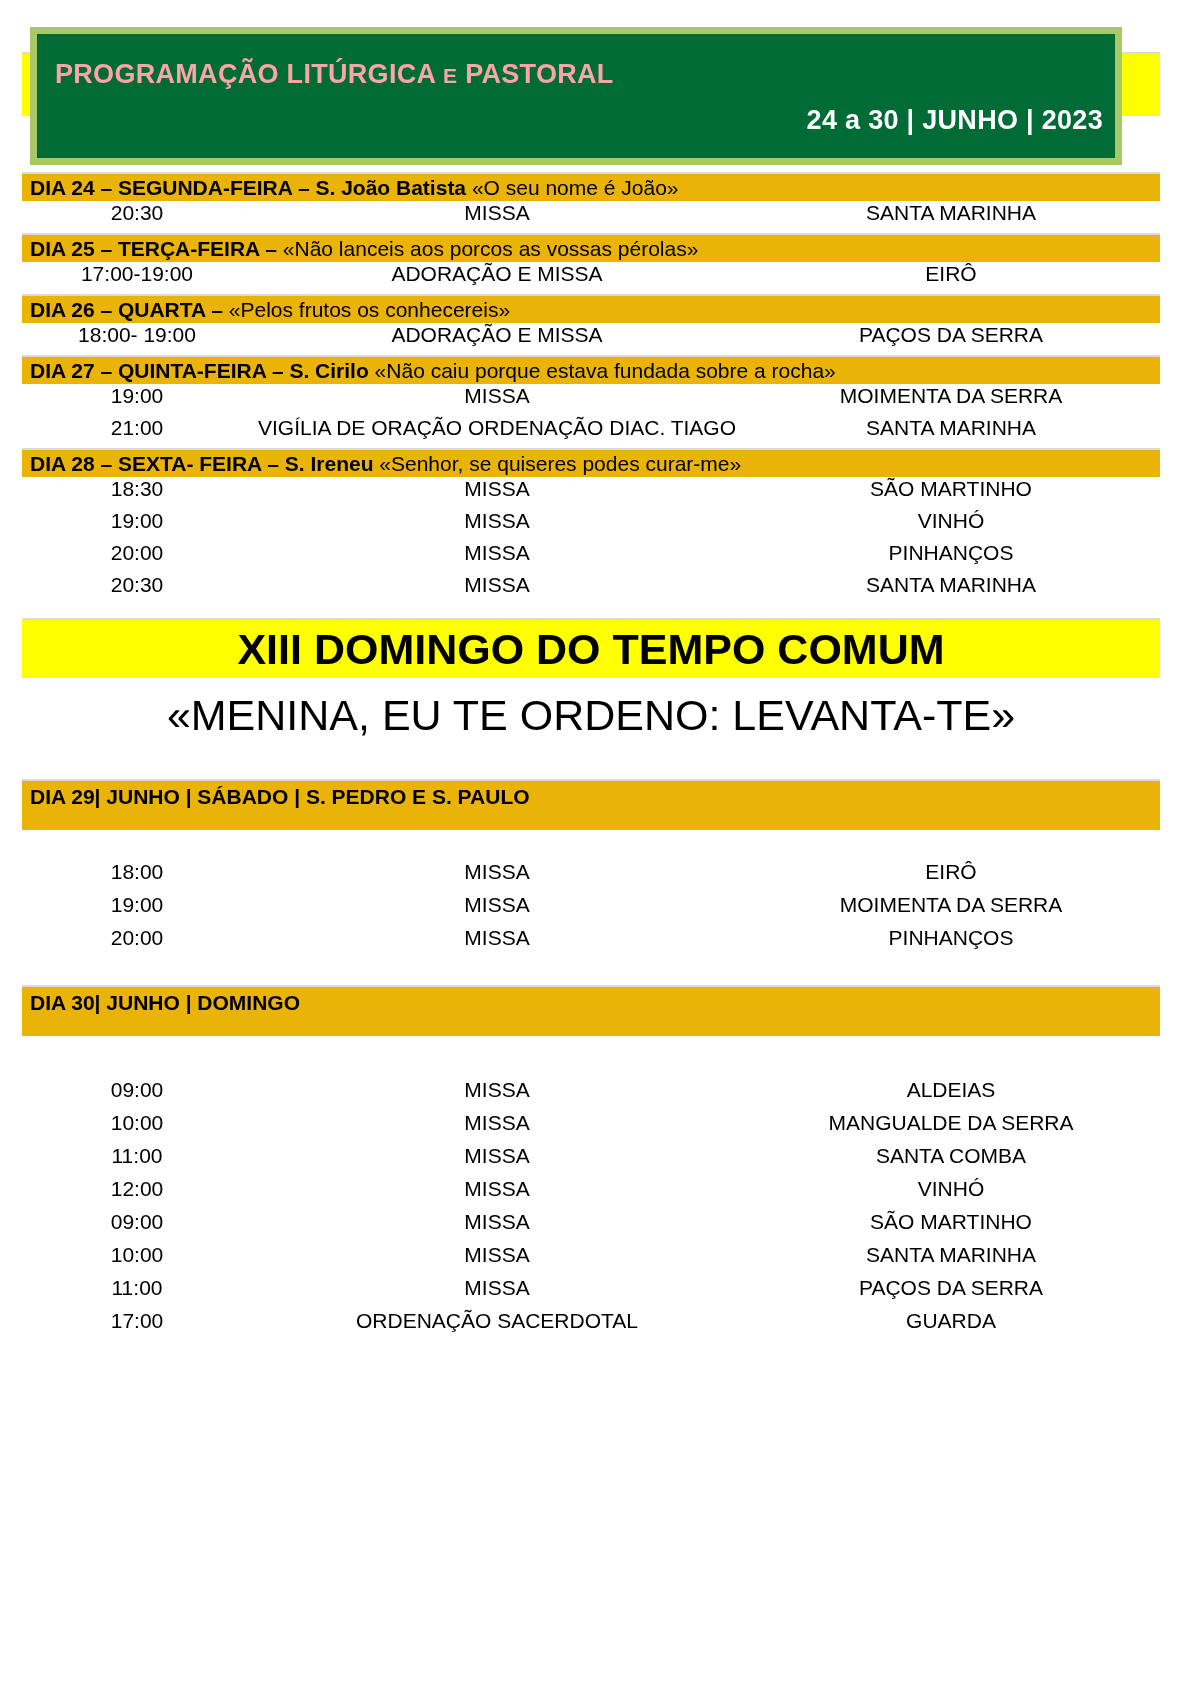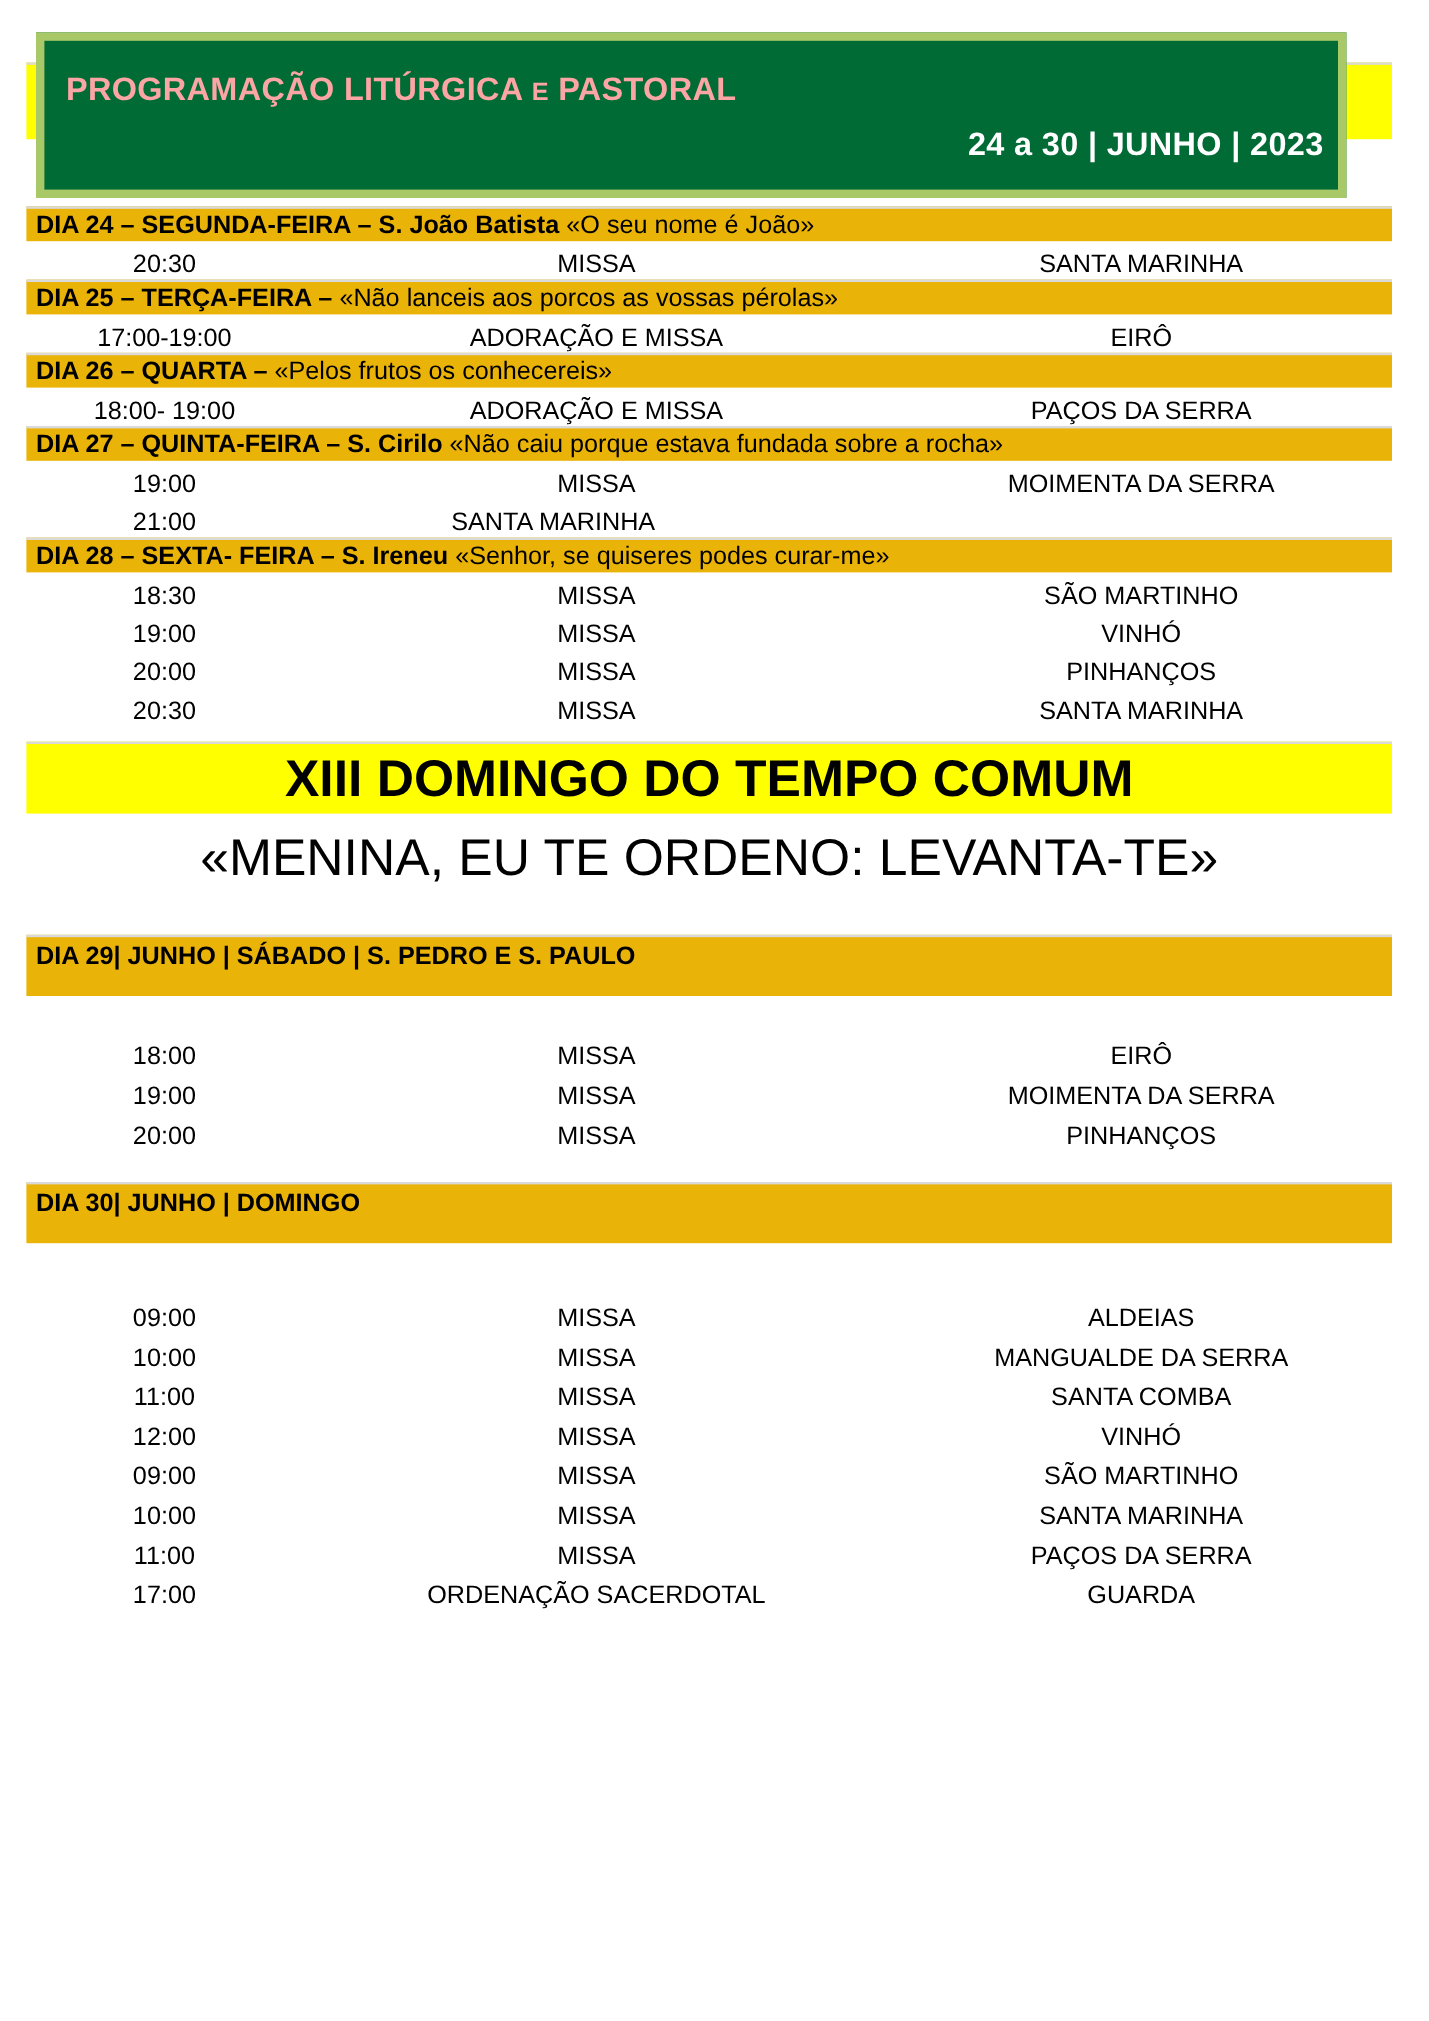--- a/index.html
+++ b/index.html
@@ -61,21 +61,21 @@
     padding-left:8px;
     font-size:21px;
     white-space:nowrap;
     overflow:hidden;
   }
   .schedule-2 .day-bar { height:51px; line-height:31px; }
   .day-label { font-weight:bold; }
   .day-quote { font-weight:normal; }
 
   .row {
-    display:flex; align-items:flex-end;
+    display:flex; align-items:flex-start;
     height:32px;
     font-size:21px;
   }
   .schedule-2 .row { height:33px; }
   .cell { text-align:center; }
   .cell.time     { width:230px; }
   .cell.event    { width:490px; }
   .cell.location { width:418px; }
 
   .schedule-2 .day-rows { margin-top:30px; margin-bottom:26px; }
@@ -139,20 +139,21 @@
     </div>
     <div class="day-rows">
   <div class="row">
     <span class="cell time">19:00</span>
     <span class="cell event">MISSA</span>
     <span class="cell location">MOIMENTA DA SERRA</span>
   </div>
 
   <div class="row">
     <span class="cell time">21:00</span>
+    <span class="cell event">VIGÍLIA DE ORAÇÃO ORDENAÇÃO DIAC. TIAGO</span>
     <span class="cell location">SANTA MARINHA</span>
   </div>
 </div>
   </section>
 
   <section class="day">
     <div class="day-bar">
       <span class="day-label">DIA 28 – SEXTA- FEIRA – S. Ireneu </span><span class="day-quote">«Senhor, se quiseres podes curar-me»</span>
     </div>
     <div class="day-rows">

